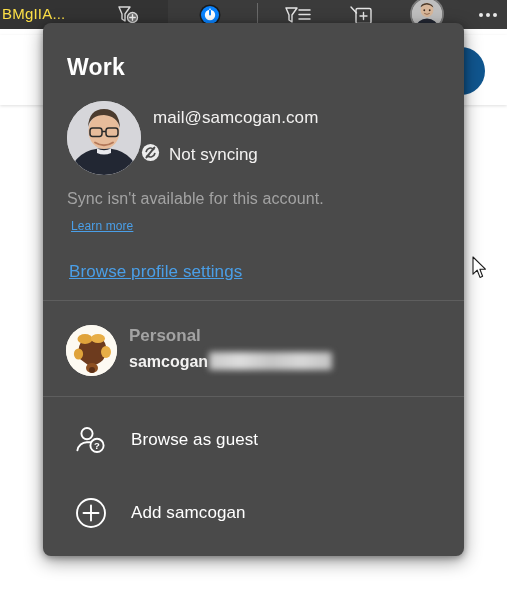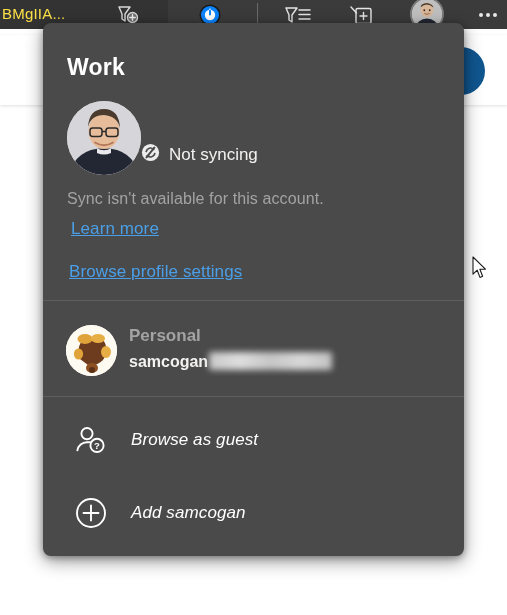--- a/index.html
+++ b/index.html
@@ -162,21 +162,21 @@
     position: absolute;
     left: 24px; top: 167px;
     font-size: 16px;
     color: #a3a3a3;
     letter-spacing: 0.1px;
   }
 
   .link {
     color: #4a9fe8;
     text-decoration: underline;
-    font-size: 17px;
+    font-size: 12px;
     cursor: pointer;
     letter-spacing: 0.1px;
   }
   .learn-more {
     position: absolute;
     left: 28px; top: 196px;
   }
   .manage-link {
     position: absolute;
     left: 26px; top: 239px;
@@ -249,21 +249,20 @@
     display: flex;
     align-items: center;
     justify-content: center;
   }
   .menu-label {
     position: absolute;
     left: 88px;
     font-size: 17px;
     color: #ffffff;
     letter-spacing: 0.1px;
-    font-style: italic;
   }
 
   
   .cursor {
     position: absolute;
     left: 472px; top: 256px;
     width: 16px; height: 24px;
     pointer-events: none;
   }
 </style>
@@ -349,20 +348,21 @@
         <ellipse cx="37" cy="30" rx="15.5" ry="18" fill="#e7bc9b"></ellipse>
         <path d="M21 26 Q22 8 37 8 Q52 8 53 27 Q50 15 37 14 Q24 14 21 26 Z" fill="#4b3b2e"></path>
         <rect x="23" y="27" width="12" height="8.4" rx="2.6" fill="none" stroke="#2a2a2a" stroke-width="1.5"></rect>
         <rect x="39" y="27" width="12" height="8.4" rx="2.6" fill="none" stroke="#2a2a2a" stroke-width="1.5"></rect>
         <path d="M35 30.5 H39" stroke="#2a2a2a" stroke-width="1.5"></path>
         <path d="M28 41.5 Q37 47 46 41.5" stroke="#b4795a" stroke-width="1.8" fill="none" stroke-linecap="round"></path>
         <path d="M30 47.5 Q37 51 44 47.5 L44 52 Q37 55 30 52 Z" fill="#eaeaee"></path>
       </svg>
     </div>
 
+    <div class="work-email">mail@samcogan.com</div>
 
     <div class="sync-row">
       <span>
         <svg width="19" height="19" viewBox="0 0 19 19">
           <circle cx="9.5" cy="9.5" r="8.6" fill="#ededed"></circle>
           <path d="M5.2 8.5 a4.4 4.4 0 0 1 7.4 -2.2 M13.8 10.5 a4.4 4.4 0 0 1 -7.4 2.2" fill="none" stroke="#4a4a4a" stroke-width="1.7" stroke-linecap="round"></path>
           <path d="M12.6 4.3 L13.2 7.1 L10.4 6.5 Z" fill="#4a4a4a"></path>
           <path d="M6.4 14.7 L5.8 11.9 L8.6 12.5 Z" fill="#4a4a4a"></path>
           <path d="M13.4 4.6 L5.4 14.4" stroke="#4a4a4a" stroke-width="1.9" stroke-linecap="round"></path>
         </svg>

